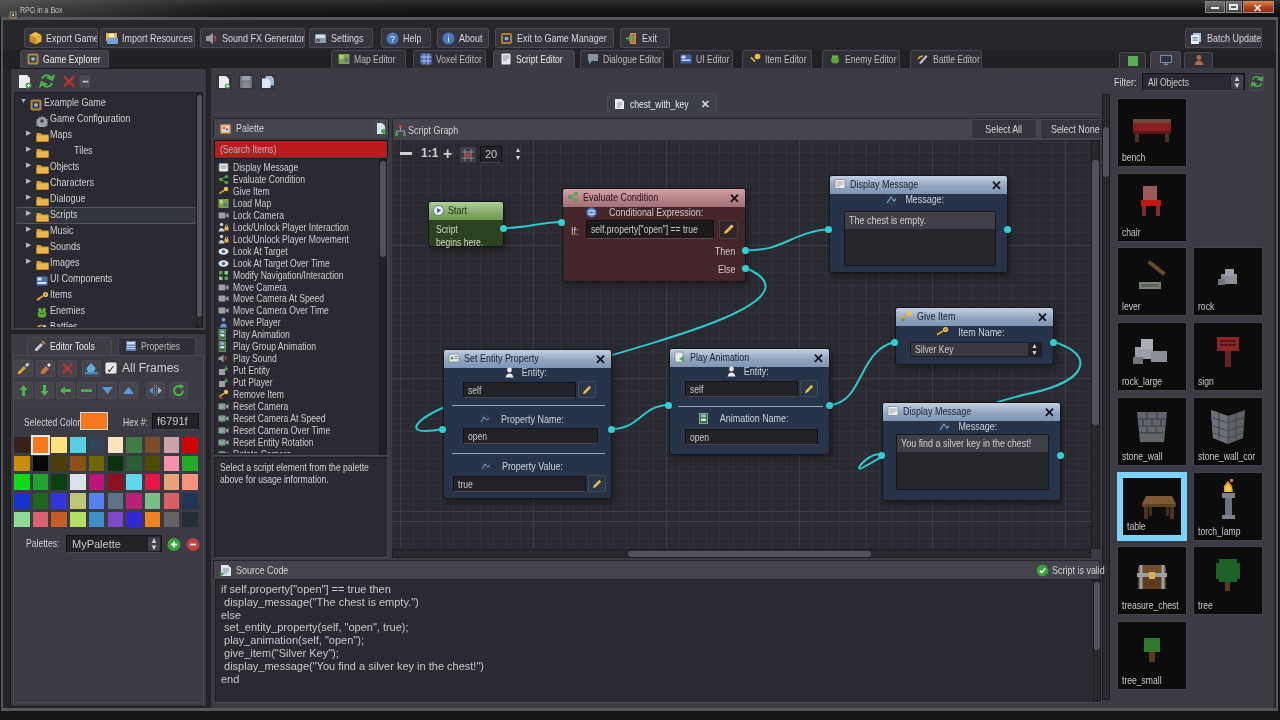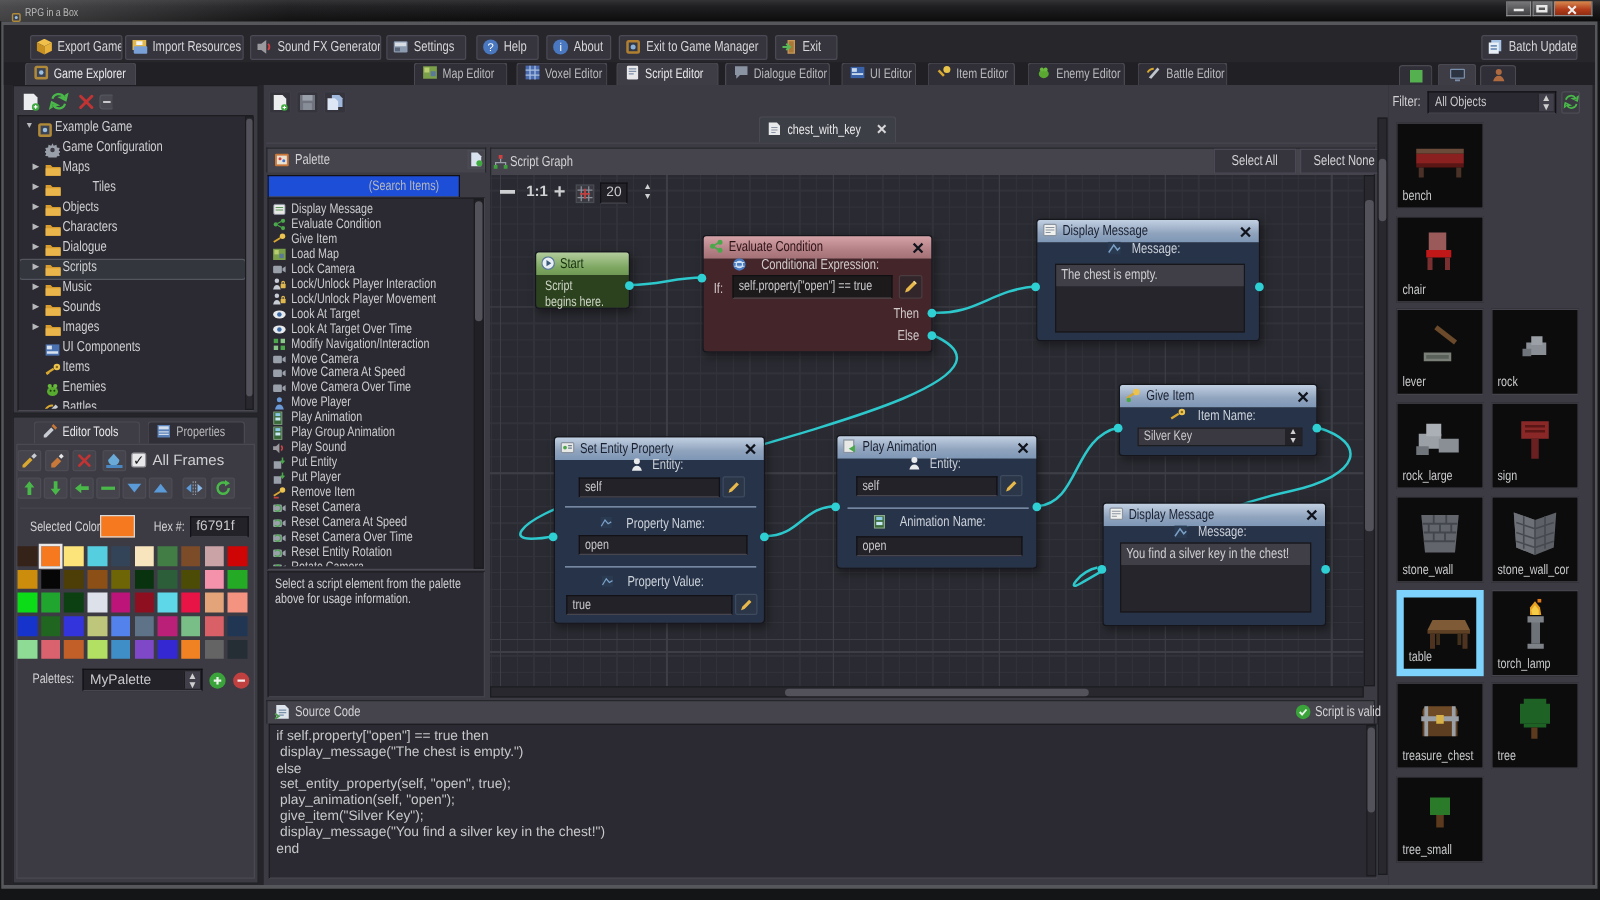--- a/index.html
+++ b/index.html
@@ -444,21 +444,21 @@
         <rect x="1" y="2" width="11" height="10" rx="1" fill="#c8763a"></rect>
         <rect x="2.5" y="3.5" width="8" height="7" fill="#e8e0d0"></rect>
         <circle cx="5" cy="6" r="1.2" fill="#d04040"></circle>
         <circle cx="8" cy="7.5" r="1.2" fill="#4070d0"></circle>
       </svg></div>
   <div class="txt" style="left:236px;top:122px;font-size:11.5px;"><span class="ct">Palette</span></div>
   <div class="abs" style="left:374px;top:120px;width:14px;height:15px;background:#47464f;border:1px solid #4a4d53;"><svg width="12" height="13" viewBox="0 0 12 13">
         <path d="M2,1 h5 l3,3 v8 h-8 z" fill="#d8e2ee"></path>
         <circle cx="8.5" cy="9.5" r="2.4" fill="#3faa3f"></circle>
       </svg></div>
-  <div class="field" style="left:214px;top:140px;width:154px;height:18px;line-height:16px;padding-left:5px;background:#1d4ed8;color:#b6b8bc;text-align:right;"><span class="ct">(Search Items)</span></div>
+  <div class="field" style="left:214px;top:140px;width:174px;height:18px;line-height:16px;padding-left:5px;background:#b91c1c;color:#b6b8bc;"><span class="ct">(Search Items)</span></div>
   <div class="inset" style="left:214px;top:158px;width:174px;height:298px;background:#2b2a32;"></div>
   <div class="abs" id="palList" style="left:218px;top:161px;width:160px;height:292px;overflow:hidden;">
       <div style="position:absolute;left:0;top:0px;height:12px;">
         <svg width="11" height="11" viewBox="0 0 11 11" style="position:absolute;left:0;top:1px;">
           <rect x="1" y="1.5" width="9" height="8" rx="1" fill="#e8e8e6" stroke="#8a94a0" stroke-width="0.7"></rect>
           <path d="M2.5,4 h6 M2.5,6 h6" stroke="#5a9a5a" stroke-width="0.8"></path>
         </svg>
         <span style="position:absolute;left:15px;top:0;color:#cbccce;font-size:11px;white-space:nowrap;display:inline-block;transform:scaleX(0.78);transform-origin:0 0;">Display Message</span>
       </div>
       <div style="position:absolute;left:0;top:11.95px;height:12px;">

